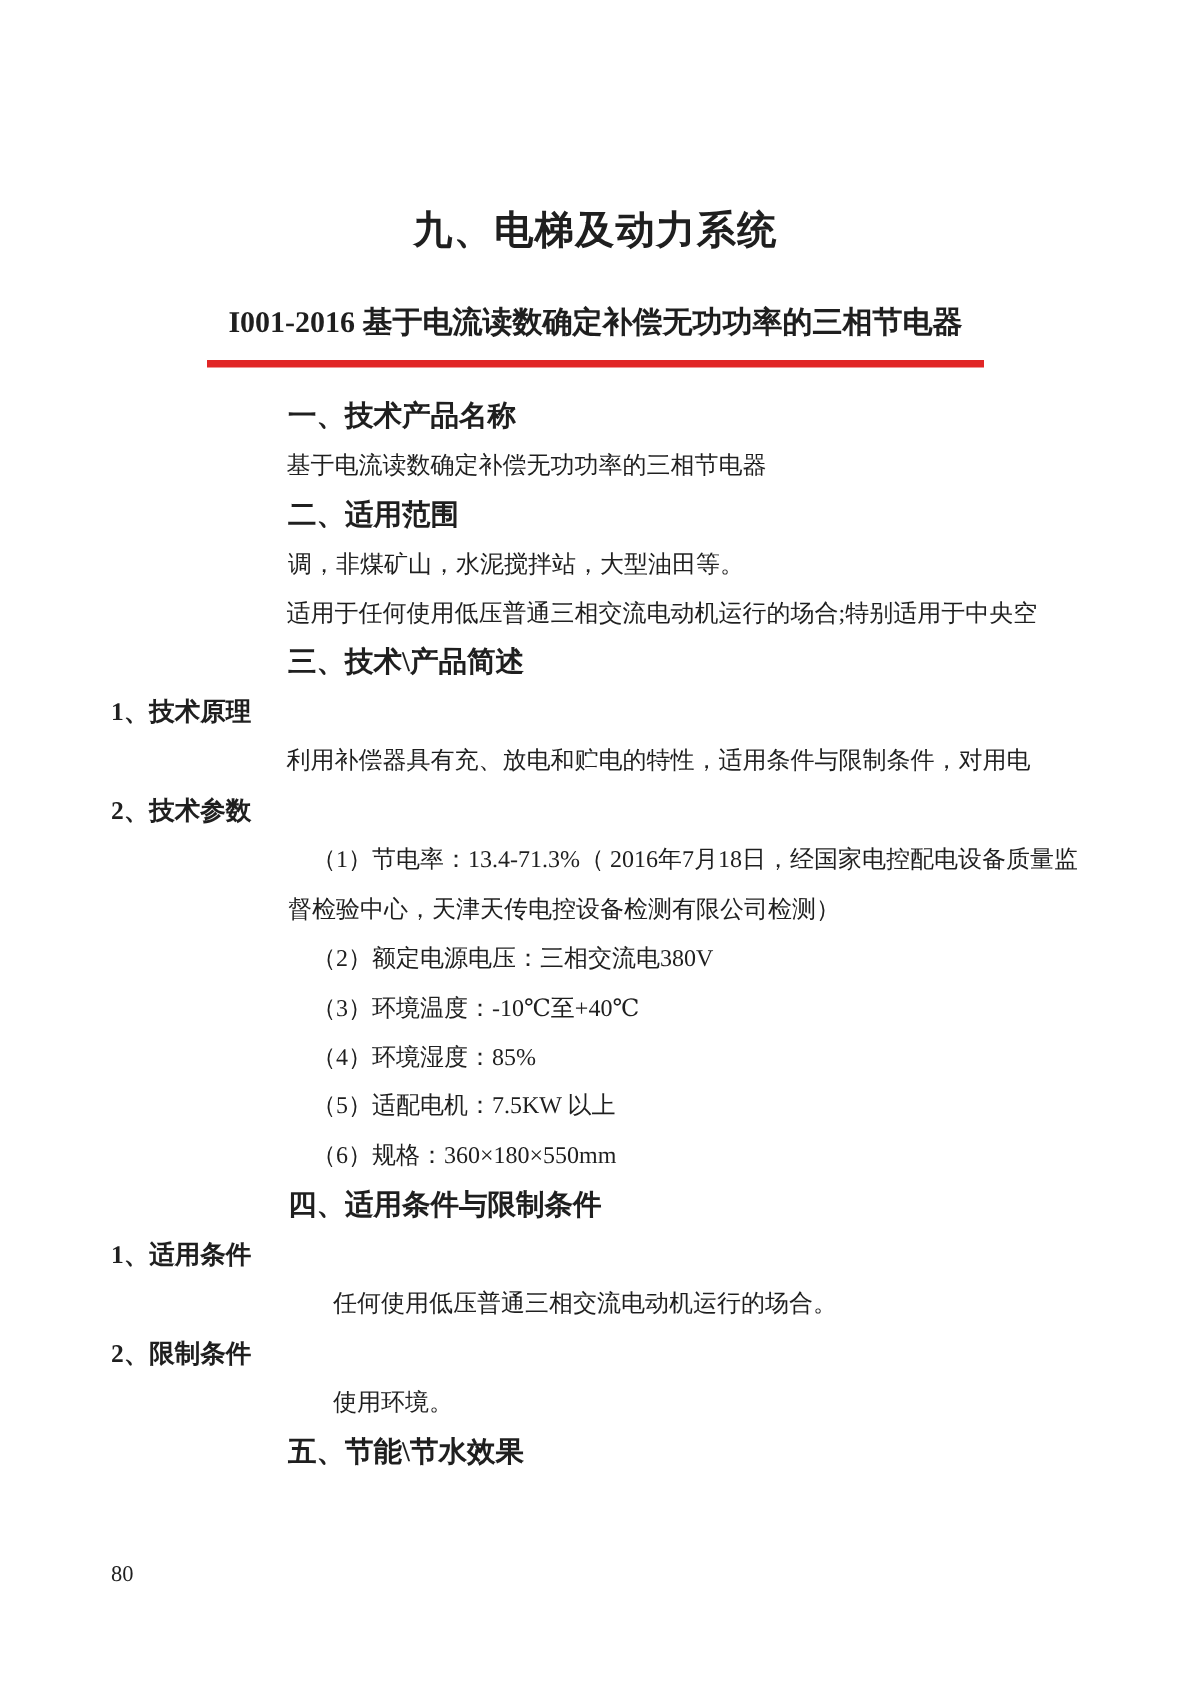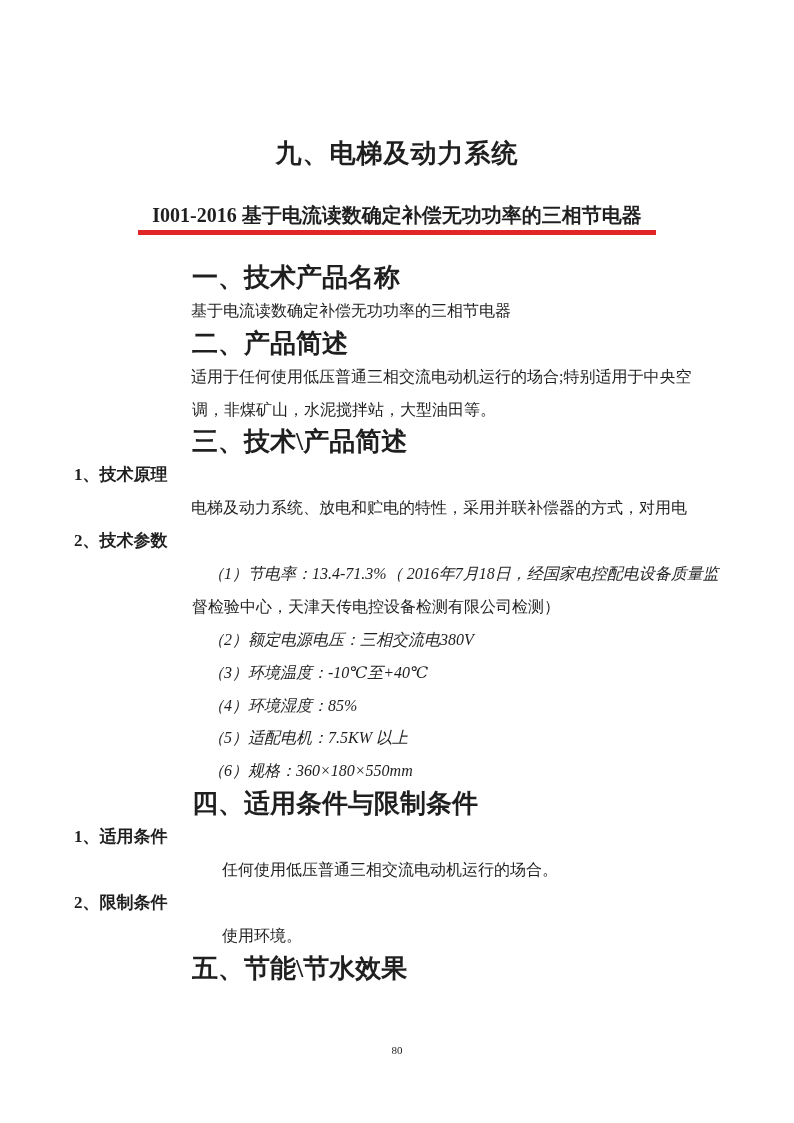--- a/index.html
+++ b/index.html
@@ -23,63 +23,62 @@
   }
   .subtitle-wrap {
     position:absolute; top:186px; left:0; right:0;
     text-align:center;
   }
   .doc-subtitle {
     display:inline-block;
     font-size:20px; font-weight:bold;
     line-height:26px;
     white-space:nowrap;
-    padding:0 14px 2px 14px;
+    padding:0 14px 12px 14px;
     border-bottom:5px solid #ec4899;
   }
   .body-lines {
     position:absolute; top:246px; left:0; right:0;
   }
   .line {
     height:32.9px; line-height:32.9px;
     white-space:nowrap;
     font-size:16px;
   }
-  .sec  { padding-left:118px; font-weight:bold; font-size:26px; }
+  .sec  { padding-left:118px; font-weight:bold; font-size:19px; }
   .sub  { font-weight:bold; font-size:17px; }
   .pf   { padding-left:117px; }
   .pf2  { padding-left:148px; }
   .pc   { padding-left:118px; }
-  .item { padding-left:134px;font-style:italic; }
+  .item { padding-left:134px; }
   .page-number {
     position:absolute; top:1026px; left:0; right:0;
-    text-align:center;
-    font-size:11px; line-height:16px;
+    font-size:15px; line-height:16px;
   }
 </style>
 </head>
 <body>
 
 <div class="page" style="color: rgb(31, 31, 31); background: rgb(255, 255, 255);">
 
   <div class="doc-title">九、电梯及动力系统</div>
 
   <div class="subtitle-wrap">
     <span class="doc-subtitle" style="border-bottom-color: rgb(225, 38, 38);">I001-2016 基于电流读数确定补偿无功功率的三相节电器</span>
   </div>
 
   <div class="body-lines">
     <div class="line sec">一、技术产品名称</div>
     <div class="line pf">基于电流读数确定补偿无功功率的三相节电器</div>
-    <div class="line sec">二、产品简述</div>
+    <div class="line sec">二、适用范围</div>
+    <div class="line pc">调，非煤矿山，水泥搅拌站，大型油田等。</div>
     <div class="line pf">适用于任何使用低压普通三相交流电动机运行的场合;特别适用于中央空</div>
-    <div class="line pc">调，非煤矿山，水泥搅拌站，大型油田等。</div>
     <div class="line sec">三、技术\产品简述</div>
     <div class="line sub">1、技术原理</div>
-    <div class="line pf">电梯及动力系统、放电和贮电的特性，采用并联补偿器的方式，对用电</div>
+    <div class="line pf">利用补偿器具有充、放电和贮电的特性，适用条件与限制条件，对用电</div>
     <div class="line sub">2、技术参数</div>
     <div class="line item">（1）节电率：13.4-71.3%（ 2016年7月18日，经国家电控配电设备质量监</div>
     <div class="line pc">督检验中心，天津天传电控设备检测有限公司检测）</div>
     <div class="line item">（2）额定电源电压：三相交流电380V</div>
     <div class="line item">（3）环境温度：-10℃至+40℃</div>
     <div class="line item">（4）环境湿度：85%</div>
     <div class="line item">（5）适配电机：7.5KW 以上</div>
     <div class="line item">（6）规格：360×180×550mm</div>
     <div class="line sec">四、适用条件与限制条件</div>
     <div class="line sub">1、适用条件</div>

